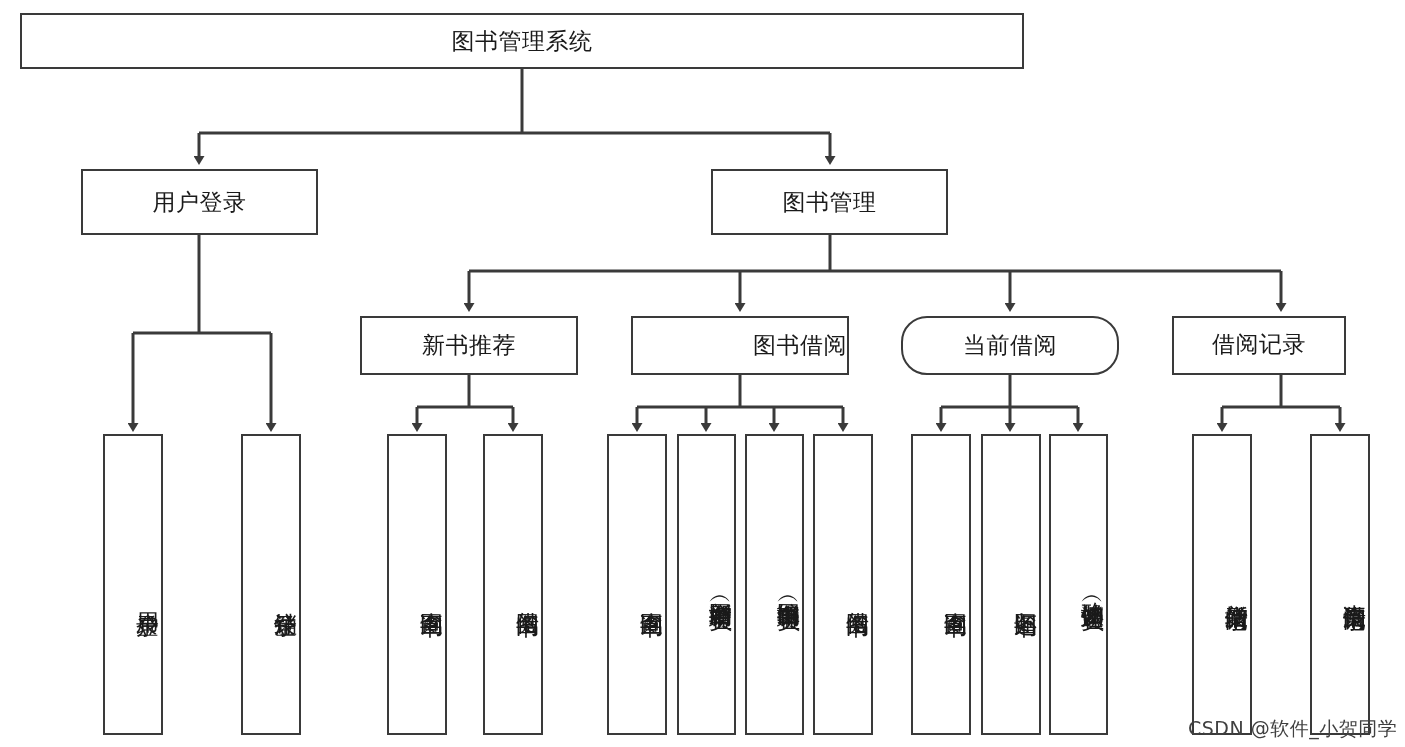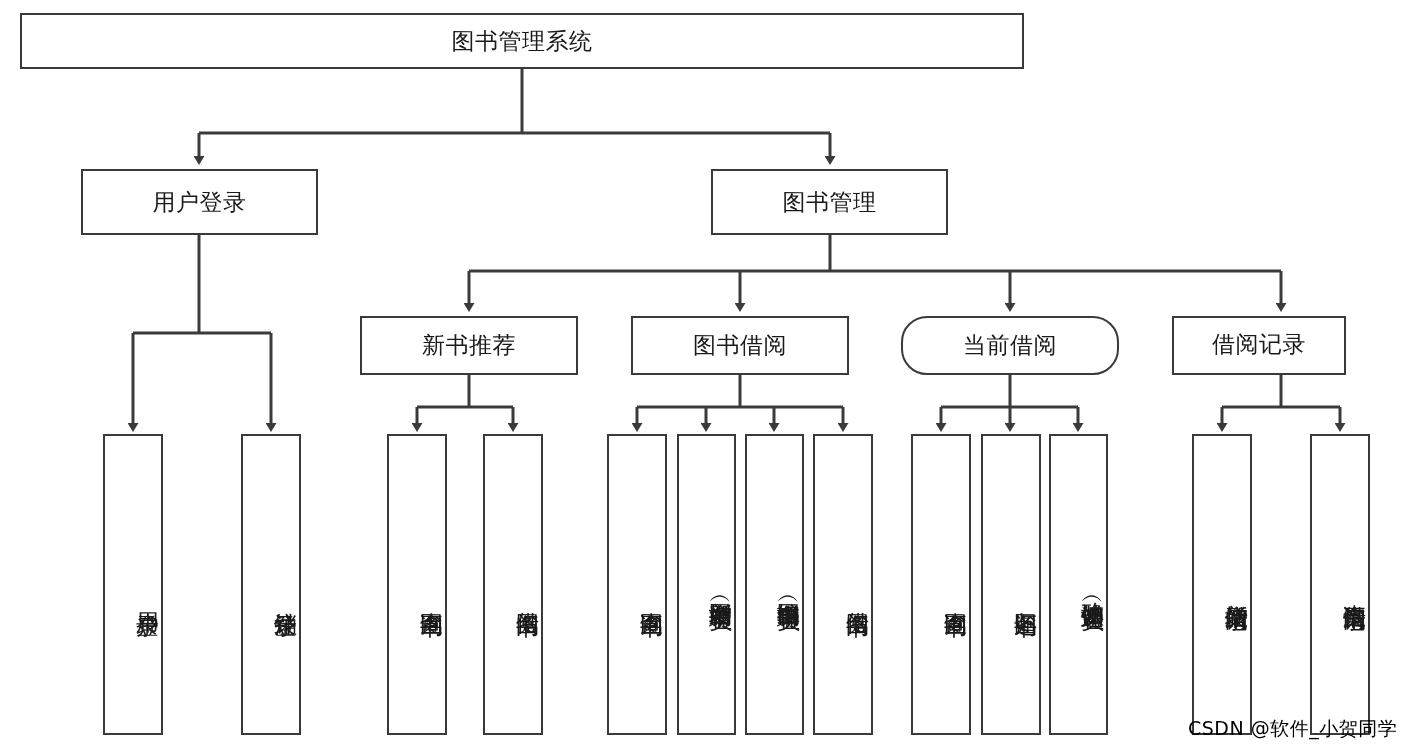--- a/index.html
+++ b/index.html
@@ -50,21 +50,21 @@
     justify-content: center;
     padding-top: 22px;
     white-space: nowrap;
   }
   .node-v.long {
     padding-top: 8px;
   }
   .watermark {
     position: absolute;
     font-size: 19px;
-    color: #000000;
+    color: #404040;
     letter-spacing: 0.5px;
     white-space: nowrap;
     left: 1188px;
     top: 716px;
   }
 </style>
 </head>
 <body>
 
 <div id="diagram-root">
@@ -126,21 +126,21 @@
   <div class="node node-h" style="left:81px; top:169px; width:237px; height:66px;">
     <span>用户登录</span>
   </div>
   <div class="node node-h" style="left:360px; top:316px; width:218px; height:59px;">
     <span>新书推荐</span>
   </div>
 
   <div class="node node-h" style="left:711px; top:169px; width:237px; height:66px;">
     <span>图书管理</span>
   </div>
-  <div class="node node-h" style="left:631px; top:316px; width:218px; height:59px;">
+  <div class="node node-h" style="left:631px; top:316px; width:218px; height:59px;justify-content:flex-end;">
     <span>图书借阅</span>
   </div>
   <div class="node node-h" style="left:901px; top:316px; width:218px; height:59px;border-radius:26px;">
     <span>当前借阅</span>
   </div>
   <div class="node node-h" style="left:1172px; top:316px; width:174px; height:59px;font-family:Liberation Serif, serif;">
     <span>借阅记录</span>
   </div>
 
   <div class="node node-v" style="left:103px; top:434px; width:60px; height:301px;">

